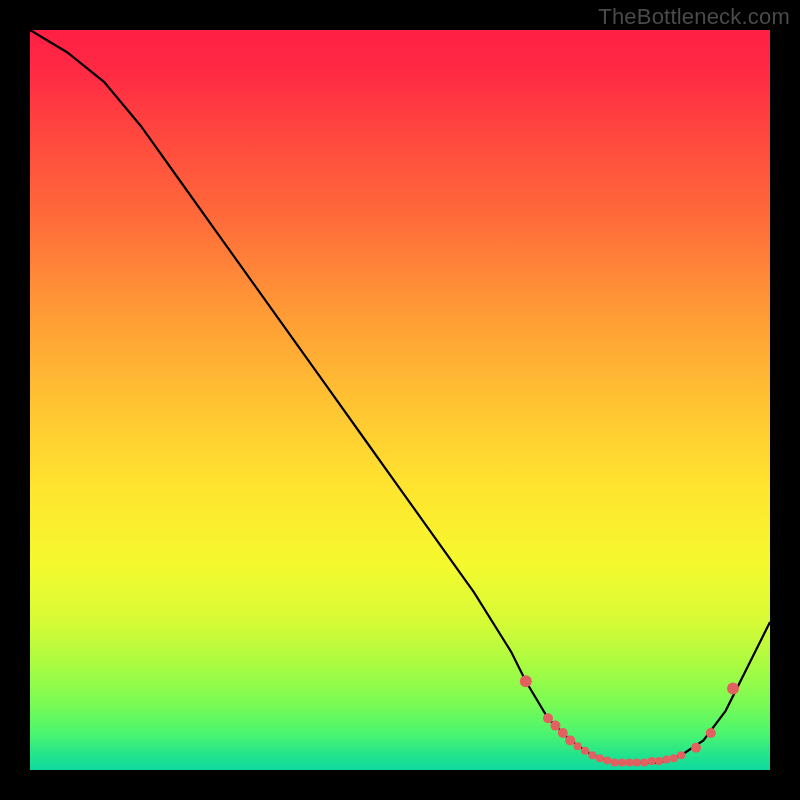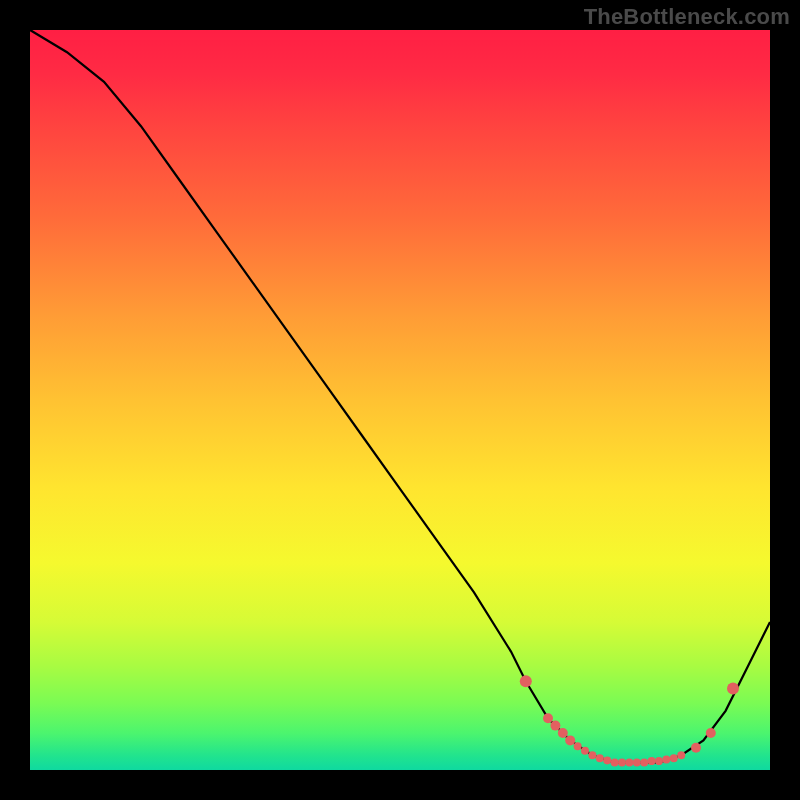--- a/index.html
+++ b/index.html
@@ -15,21 +15,21 @@
     position: relative;
     width: 800px;
     height: 800px;
     background: #000;
   }
   .watermark {
     position: absolute;
     top: 4px;
     right: 10px;
     font-size: 22px;
-    font-weight: 700;
+    font-weight: 400;
     color: #4a4a4a;
     letter-spacing: 0.2px;
     z-index: 5;
   }
   .plot-area {
     position: absolute;
     left: 30px;
     top: 30px;
     width: 740px;
     height: 740px;

